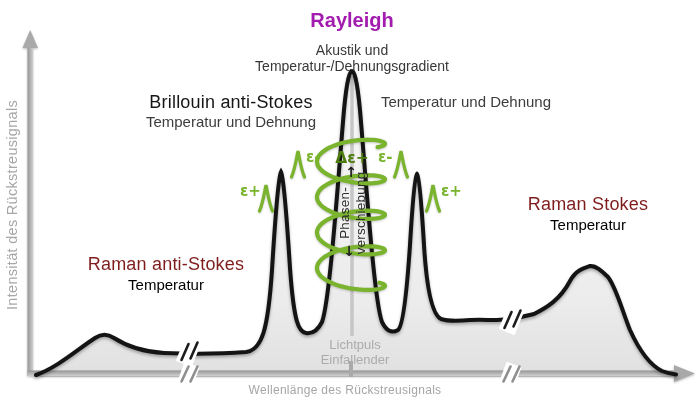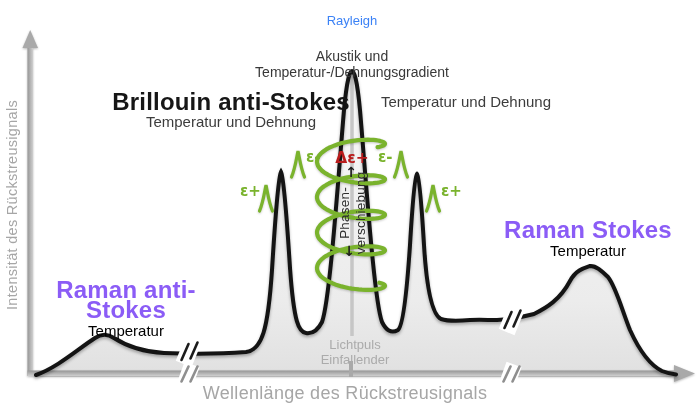--- a/index.html
+++ b/index.html
@@ -2,37 +2,37 @@
 <html><head>
 <meta charset="utf-8">
 <style>
   html,body{margin:0;padding:0;background:#ffffff;}
   .stage{
     position:relative;width:700px;height:404px;overflow:hidden;background:#ffffff;
     font-family:"Liberation Sans","DejaVu Sans",sans-serif;
   }
   .stage svg{position:absolute;left:0;top:0;}
   .lbl{position:absolute;text-align:center;}
-  .heading{font-weight:bold;font-size:24px;color:#161616;letter-spacing:.2px;line-height:20px;}
+  .heading{font-weight:normal;font-size:18px;color:#161616;letter-spacing:.2px;line-height:20px;}
   .sub{font-size:15px;color:#3c3c3c;line-height:16px;}
-  .gray .heading{color:#8b5cf6;margin-top:26px;}
+  .gray .heading{color:#7f1d1d;}
   .gray .sub{color:#000000;}
-  .rayleigh-title{font-weight:normal;font-size:13px;color:#3b82f6;line-height:23px;}
+  .rayleigh-title{font-weight:bold;font-size:20px;color:#a21caf;line-height:23px;}
   .rayleigh-sub{font-size:14px;color:#383838;line-height:16px;}
   .eps{position:absolute;font-weight:bold;font-size:15px;color:#7ab32d;font-family:"DejaVu Sans","Liberation Sans",sans-serif;}
-  .deps{position:absolute;width:64px;text-align:center;font-weight:bold;font-size:15.5px;color:#b91c1c;font-family:"DejaVu Sans","Liberation Sans",sans-serif;}
+  .deps{position:absolute;width:64px;text-align:center;font-weight:bold;font-size:15.5px;color:#4d7c0f;font-family:"DejaVu Sans","Liberation Sans",sans-serif;}
   .vArrow{position:absolute;width:20px;text-align:center;font-size:14px;color:#1d1d1d;font-family:"DejaVu Sans",sans-serif;font-weight:bold;}
   .phase{
     position:absolute;left:301px;top:198px;width:101px;height:30px;text-align:center;
     transform:rotate(-90deg);font-size:13.5px;line-height:15.5px;color:#2e2e2e;letter-spacing:.2px;
   }
   .incident{position:absolute;left:295px;top:337px;width:120px;text-align:center;
     font-size:13px;line-height:15px;color:#ababab;}
   .xlabel{position:absolute;left:120px;top:383px;width:450px;text-align:center;
-    font-size:18px;color:#a6a6a6;letter-spacing:.3px;}
+    font-size:12px;color:#a6a6a6;letter-spacing:.3px;}
   .ylabel{position:absolute;left:-117px;top:196px;width:260px;height:18px;text-align:center;
     transform:rotate(-90deg);font-size:14.5px;color:#a6a6a6;letter-spacing:.3px;}
   .credit{position:absolute;left:520px;top:386px;width:152px;text-align:right;
     font-size:13.5px;color:#a9a9a9;margin-top:48px;}
 </style>
 </head>
 <body>
 
 <div class="stage">
 
@@ -115,34 +115,34 @@
     <g fill="none" stroke="#7ab32d" stroke-width="3.2" stroke-linecap="round" style="filter:drop-shadow(0 1px 1px rgba(0,0,0,0.2));">
       <path d="M 259.5,211 C 263,203 264.5,192 266,185 C 267.5,192 269,203 272.5,211"></path>
       <path d="M 291.5,177 C 295,169 296.5,158 298,151 C 299.5,158 301,169 304.5,177"></path>
       <path d="M 394.5,177 C 398,169 399.5,158 401,151 C 402.5,158 404,169 407.5,177"></path>
       <path d="M 426.5,211 C 430,203 431.5,192 433,185 C 434.5,192 436,203 439.5,211"></path>
     </g>
   </svg>
 
   <div class="lbl" style="left:212px;top:9px;width:280px;">
     <div class="rayleigh-title">Rayleigh</div>
-    <div class="rayleigh-sub" style="margin-top:16px;">Akustik und</div>
+    <div class="rayleigh-sub" style="margin-top:10px;">Akustik und</div>
     <div class="rayleigh-sub">Temperatur-/Dehnungsgradient</div>
   </div>
 
   <div class="lbl" style="left:111px;top:92px;width:240px;">
     <div class="heading">Brillouin anti-Stokes</div>
     <div class="sub" style="margin-top:2px;">Temperatur und Dehnung</div>
   </div>
 
   <div class="lbl" style="left:356px;top:92px;width:220px;">
     <div class="sub" style="margin-top:2px;">Temperatur und Dehnung</div>
   </div>
 
-  <div class="lbl gray" style="left:26px;top:254px;width:200px;">
+  <div class="lbl gray" style="left:26px;top:254px;width:200px;padding-left:40px;">
     <div class="heading">Raman anti-Stokes</div>
     <div class="sub" style="margin-top:3px;">Temperatur</div>
   </div>
 
   <div class="lbl gray" style="left:498px;top:194px;width:180px;">
     <div class="heading">Raman Stokes</div>
     <div class="sub" style="margin-top:3px;">Temperatur</div>
   </div>
 
   <div class="eps" style="left:240px;top:182px;">ε+</div>

